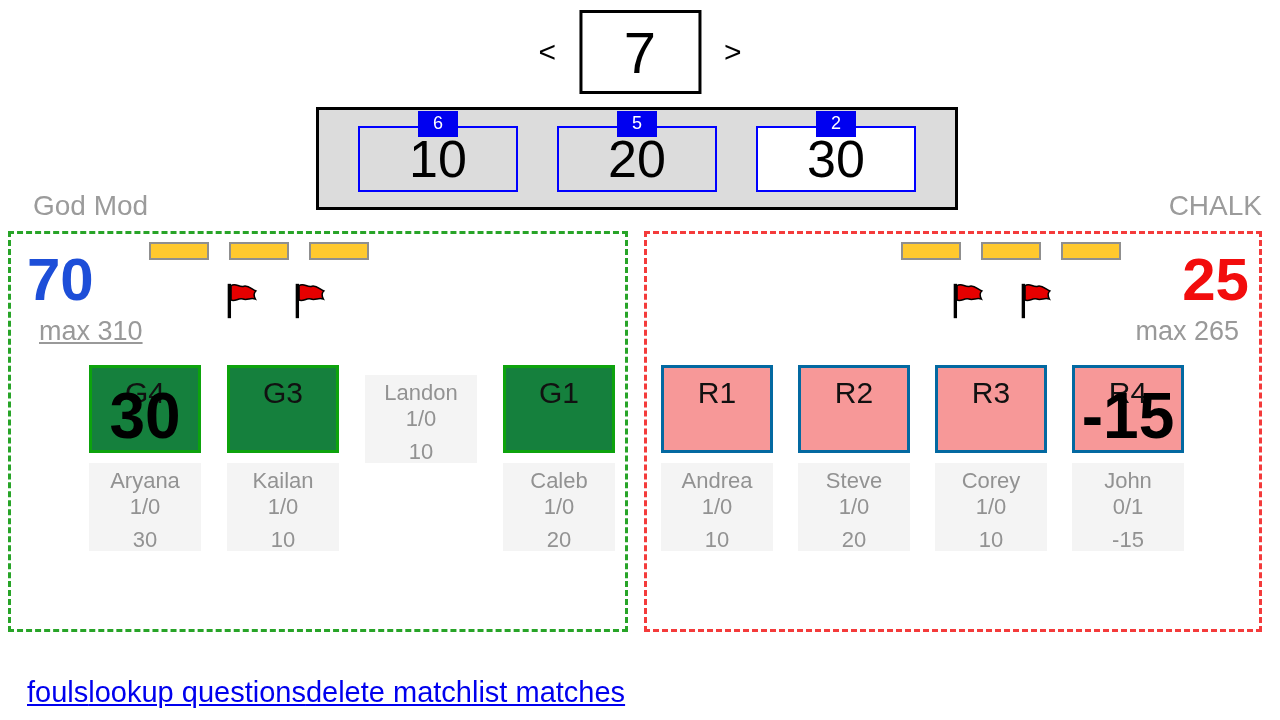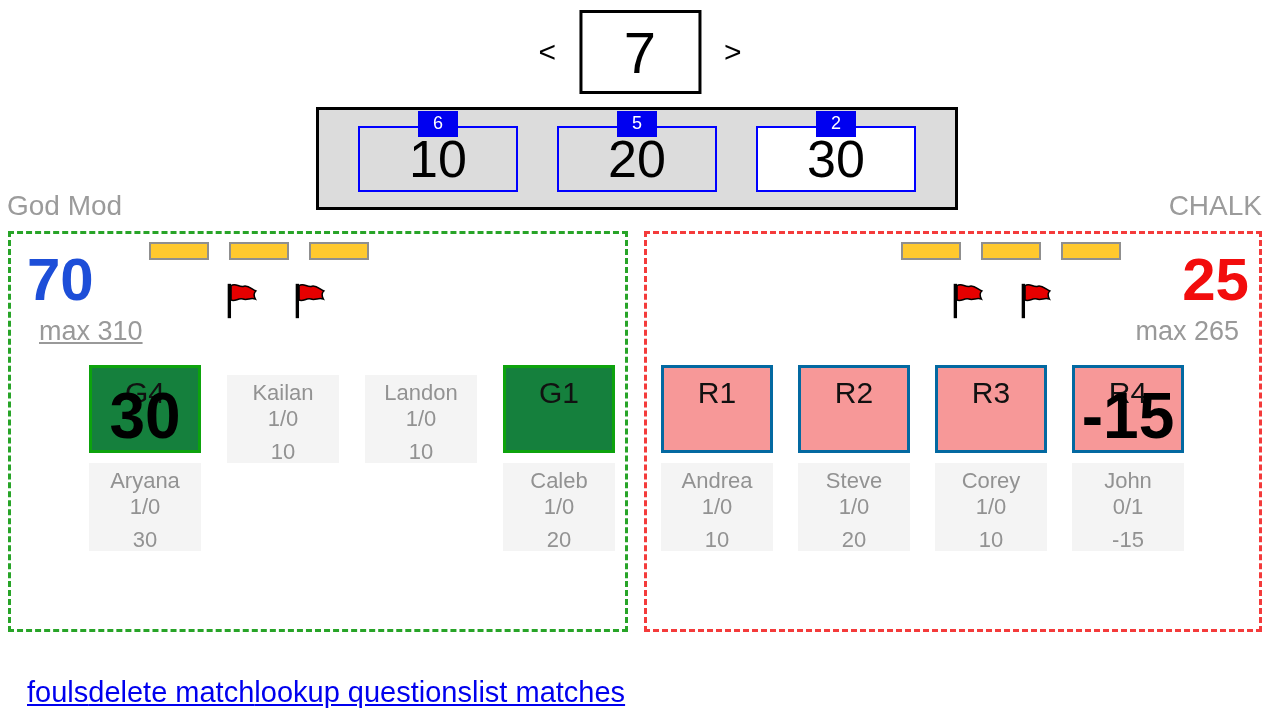--- a/index.html
+++ b/index.html
@@ -25,21 +25,21 @@
   .qbox { position:relative; width:160px; height:66px; border:2px solid #0000ff;
           display:flex; align-items:center; justify-content:center;
           font-size:52px; color:#000; }
   .qbox.selected { background:#ffffff; }
   .qbadge { position:absolute; top:-17px; left:50%; transform:translateX(-50%);
             width:40px; height:26px; background:#0000f0; color:#fff;
             font-size:18px; display:flex; align-items:center; justify-content:center; }
 
   
   .team-name { position:absolute; top:190px; font-size:28px; color:#9b9b9b; }
-  #name-left { left:7px; }
+  #name-left { left:33px; }
   #name-right { right:18px; }
 
   
   .team-box { position:absolute; top:231px; height:401px; background:#fff; }
   #team-left { left:8px; width:620px; border:3px dashed #28a428; }
   #team-right { left:644px; width:618px; border:3px dashed #f43b3b; }
 
   .score { position:absolute; top:16px; font-size:60px; font-weight:700; line-height:1; }
   #team-left .score { left:16px; color:#1d4ed8; }
   #team-right .score { right:10px; color:#f20d0d; }
@@ -130,20 +130,24 @@
         <div class="tile-label">G4</div>
         <div class="overlay">30</div>
       </div>
       <div class="info">
         <div>Aryana</div>
         <div>1/0</div>
         <div class="pts">30</div>
       </div>
     </div>
     <div class="player">
+      <div class="tile">
+        <div class="tile-label">G3</div>
+        <div class="overlay"></div>
+      </div>
       <div class="info">
         <div>Kailan</div>
         <div>1/0</div>
         <div class="pts">10</div>
       </div>
     </div>
     <div class="player">
       <div class="info">
         <div>Landon</div>
         <div>1/0</div>
@@ -225,16 +229,16 @@
         <div>John</div>
         <div>0/1</div>
         <div class="pts">-15</div>
       </div>
     </div>
   </div>
 </div>
 
 <div class="links">
   <a>fouls</a>
+  <a>lookup questions</a>
   <a>delete match</a>
-  <a>lookup questions</a>
   <a>list matches</a>
 </div>
 
 </body></html>

